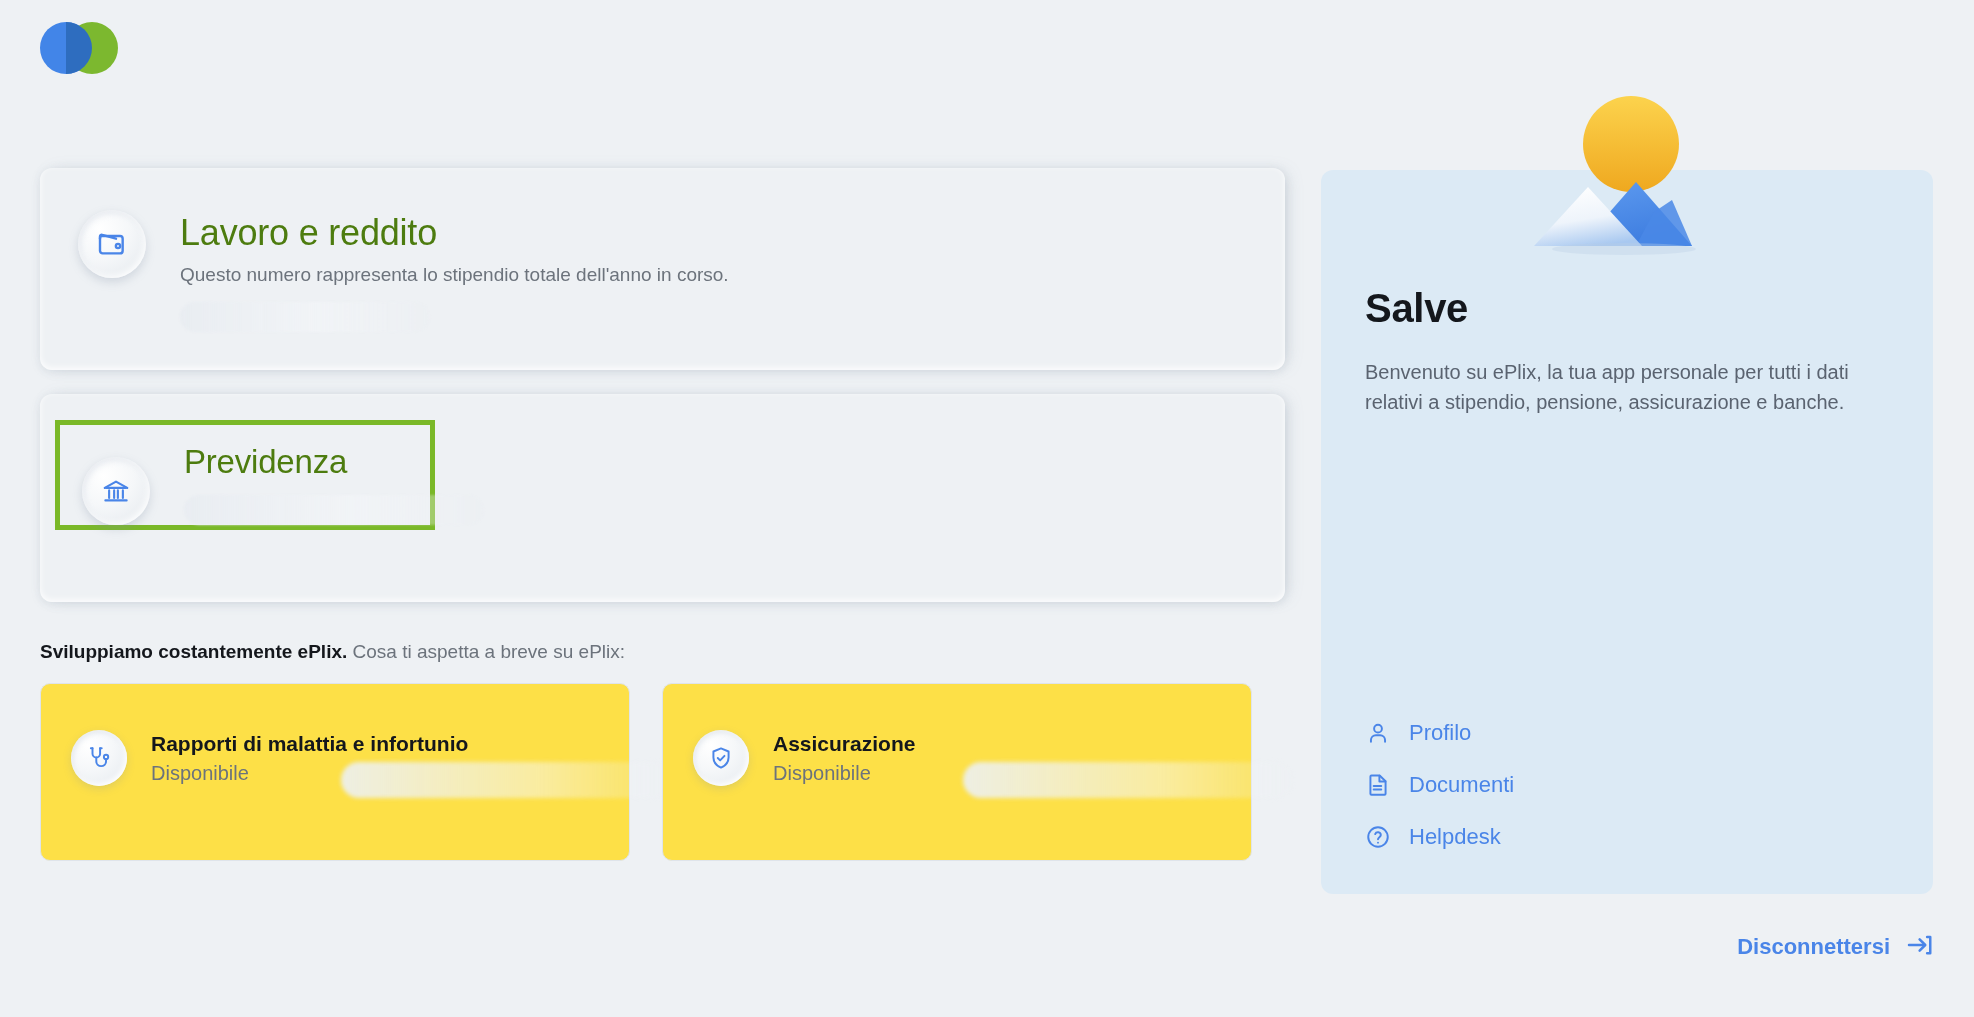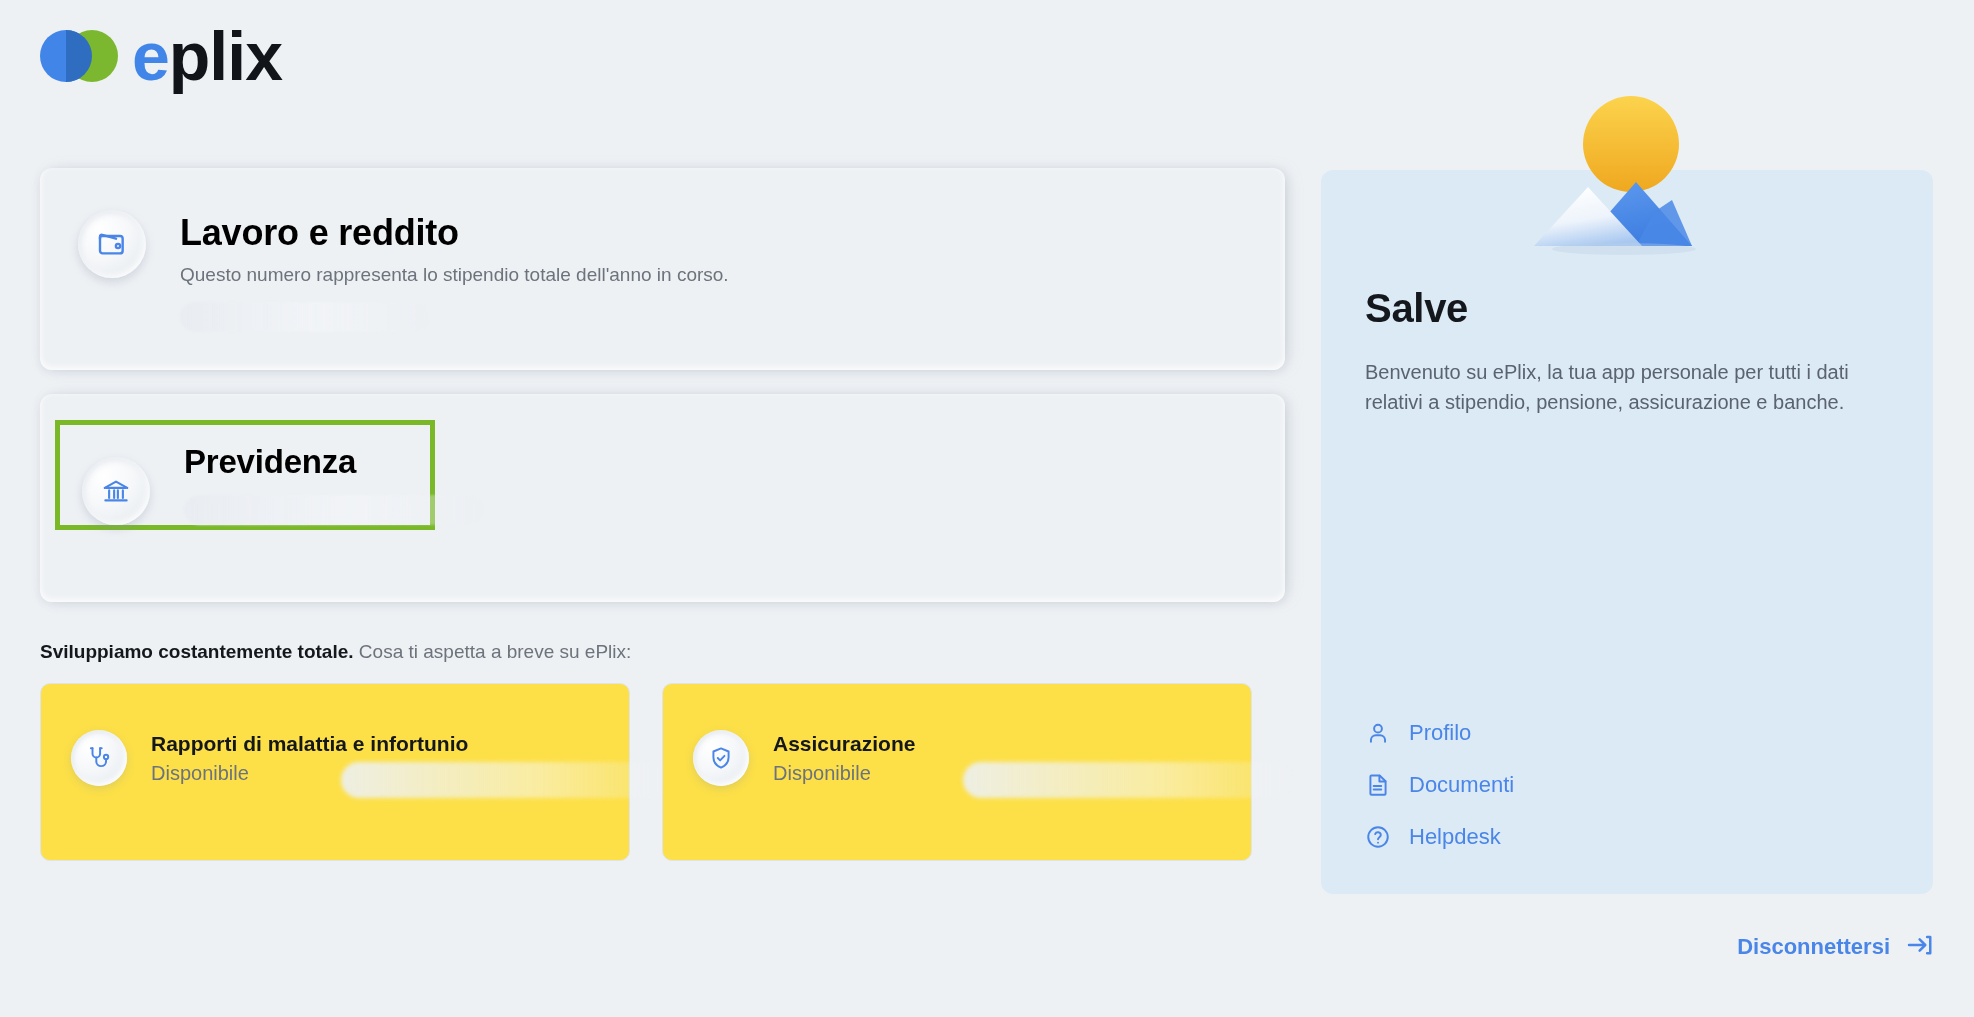--- a/index.html
+++ b/index.html
@@ -93,22 +93,22 @@
     box-shadow: 0 4px 10px rgba(130,145,165,0.28),
                 -2px -2px 6px rgba(255,255,255,0.95) inset,
                 2px 3px 6px rgba(160,175,195,0.22) inset;
     display: flex; align-items: center; justify-content: center;
   }
   .icon-badge svg { display: block; }
 
   .card-text { margin-left: 34px; padding-top: 2px; }
   .card-title {
     font-size: 36px;
-    font-weight: 700;
-    color: #000000;
+    font-weight: 400;
+    color: #4d7c0f;
     line-height: 1.15;
     letter-spacing: -0.2px;
   }
   .card-desc {
     margin-top: 10px;
     font-size: 19px;
     color: #6c737c;
     line-height: 1.3;
   }
   .skeleton {
@@ -252,23 +252,20 @@
 <body>
 
 <div class="page">
 
   <div class="logo-area">
     <div class="logo-mark">
       <span class="c-blue"></span>
       <span class="c-green"></span>
       <span class="c-overlap"></span>
     </div>
-    <div class="logo-word">
-      <span class="e">e</span><span>plix</span>
-    </div>
   </div>
 
   <div class="left-col">
 
     <div class="big-card card-work">
       <div class="card-inner">
         <div class="icon-badge">
           <svg width="32" height="32" viewBox="0 0 24 24" fill="none" stroke="#4a85e8" stroke-width="1.8" stroke-linecap="round" stroke-linejoin="round">
             <path d="M3 7.5A1.5 1.5 0 0 1 4.5 6H18a2 2 0 0 1 2 2v9a2 2 0 0 1-2 2H5a2 2 0 0 1-2-2V7.5Z"></path>
             <path d="M3 8V6.2a1.2 1.2 0 0 1 1.7-1.1L15 8"></path>
@@ -294,21 +291,21 @@
           </svg>
         </div>
         <div class="card-text">
           <div class="card-title">Previdenza</div>
           <div class="skeleton wide"></div>
         </div>
       </div>
     </div>
 
     <div class="upcoming-head">
-      <span class="strong">Sviluppiamo costantemente totale.</span>
+      <span class="strong">Sviluppiamo costantemente ePlix.</span>
       <span class="muted">Cosa ti aspetta a breve su ePlix:</span>
     </div>
 
     <div class="mini-grid">
 
       <div class="mini-card">
         <div class="mini-badge">
           <svg width="26" height="26" viewBox="0 0 24 24" fill="none" stroke="#4a85e8" stroke-width="1.8" stroke-linecap="round" stroke-linejoin="round">
             <path d="M6 3v5a3.5 3.5 0 0 0 7 0V3"></path>
             <path d="M6 3H4.5M13 3h1.5"></path>

